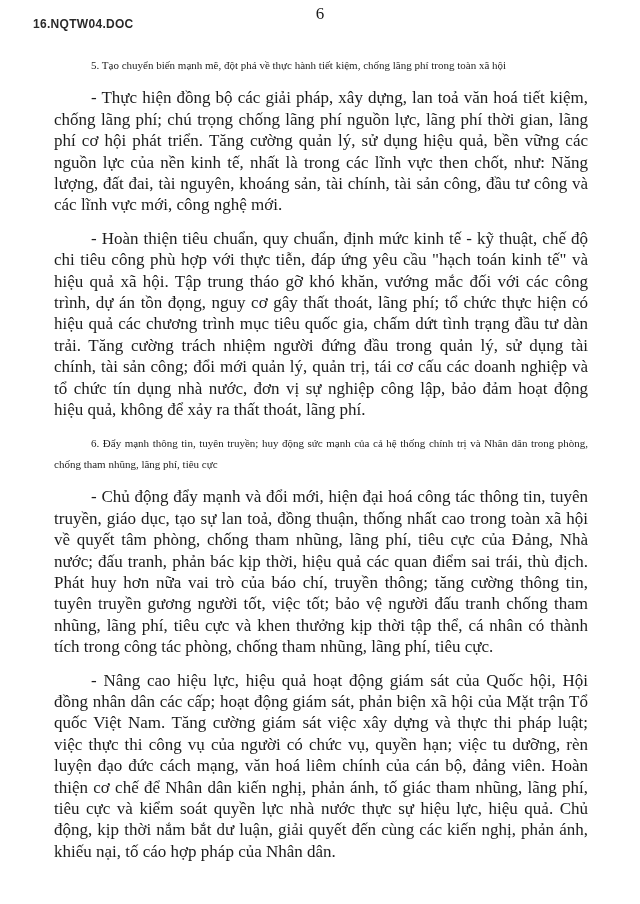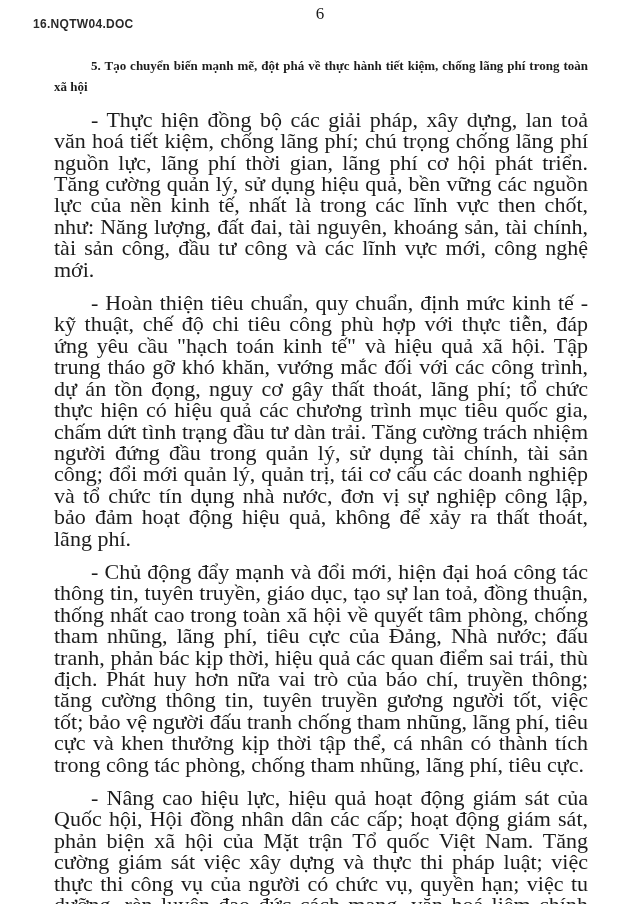--- a/index.html
+++ b/index.html
@@ -43,29 +43,29 @@
     font-size: 17px;
     color: #1c1c1c;
   }
   .content {
     position: absolute;
     left: 54px;
     right: 52px;
     top: 46px;
   }
   .content h2 {
-    font-size: 13px;
+    font-size: 11px;
     line-height: 21.4px;
-    font-weight: bold;
+    font-weight: normal;
     margin: 9px 0 11px 0;
     text-align: justify;
     text-indent: 37px;
   }
   .content p {
-    font-size: 22px;
+    font-size: 17px;
     line-height: 21.4px;
     margin: 0 0 12px 0;
     text-align: justify;
     text-indent: 37px;
   }
 </style>
 </head>
 <body>
 
 <div class="page">
@@ -74,18 +74,19 @@
     <span class="page-number">6</span>
   </div>
 
   <div class="content">
     <h2>5. Tạo chuyển biến mạnh mẽ, đột phá về thực hành tiết kiệm, chống lãng phí trong toàn xã hội</h2>
 
     <p>- Thực hiện đồng bộ các giải pháp, xây dựng, lan toả văn hoá tiết kiệm, chống lãng phí; chú trọng chống lãng phí nguồn lực, lãng phí thời gian, lãng phí cơ hội phát triển. Tăng cường quản lý, sử dụng hiệu quả, bền vững các nguồn lực của nền kinh tế, nhất là trong các lĩnh vực then chốt, như: Năng lượng, đất đai, tài nguyên, khoáng sản, tài chính, tài sản công, đầu tư công và các lĩnh vực mới, công nghệ mới.</p>
 
     <p>- Hoàn thiện tiêu chuẩn, quy chuẩn, định mức kinh tế - kỹ thuật, chế độ chi tiêu công phù hợp với thực tiễn, đáp ứng yêu cầu "hạch toán kinh tế" và hiệu quả xã hội. Tập trung tháo gỡ khó khăn, vướng mắc đối với các công trình, dự án tồn đọng, nguy cơ gây thất thoát, lãng phí; tổ chức thực hiện có hiệu quả các chương trình mục tiêu quốc gia, chấm dứt tình trạng đầu tư dàn trải. Tăng cường trách nhiệm người đứng đầu trong quản lý, sử dụng tài chính, tài sản công; đổi mới quản lý, quản trị, tái cơ cấu các doanh nghiệp và tổ chức tín dụng nhà nước, đơn vị sự nghiệp công lập, bảo đảm hoạt động hiệu quả, không để xảy ra thất thoát, lãng phí.</p>
 
+    <h2>6. Đẩy mạnh thông tin, tuyên truyền; huy động sức mạnh của cả hệ thống chính trị và Nhân dân trong phòng, chống tham nhũng, lãng phí, tiêu cực</h2>
 
     <p>- Chủ động đẩy mạnh và đổi mới, hiện đại hoá công tác thông tin, tuyên truyền, giáo dục, tạo sự lan toả, đồng thuận, thống nhất cao trong toàn xã hội về quyết tâm phòng, chống tham nhũng, lãng phí, tiêu cực của Đảng, Nhà nước; đấu tranh, phản bác kịp thời, hiệu quả các quan điểm sai trái, thù địch. Phát huy hơn nữa vai trò của báo chí, truyền thông; tăng cường thông tin, tuyên truyền gương người tốt, việc tốt; bảo vệ người đấu tranh chống tham nhũng, lãng phí, tiêu cực và khen thưởng kịp thời tập thể, cá nhân có thành tích trong công tác phòng, chống tham nhũng, lãng phí, tiêu cực.</p>
 
     <p>- Nâng cao hiệu lực, hiệu quả hoạt động giám sát của Quốc hội, Hội đồng nhân dân các cấp; hoạt động giám sát, phản biện xã hội của Mặt trận Tổ quốc Việt Nam. Tăng cường giám sát việc xây dựng và thực thi pháp luật; việc thực thi công vụ của người có chức vụ, quyền hạn; việc tu dưỡng, rèn luyện đạo đức cách mạng, văn hoá liêm chính của cán bộ, đảng viên. Hoàn thiện cơ chế để Nhân dân kiến nghị, phản ánh, tố giác tham nhũng, lãng phí, tiêu cực và kiểm soát quyền lực nhà nước thực sự hiệu lực, hiệu quả. Chủ động, kịp thời nắm bắt dư luận, giải quyết đến cùng các kiến nghị, phản ánh, khiếu nại, tố cáo hợp pháp của Nhân dân.</p>
   </div>
 </div>
 
 </body></html>

